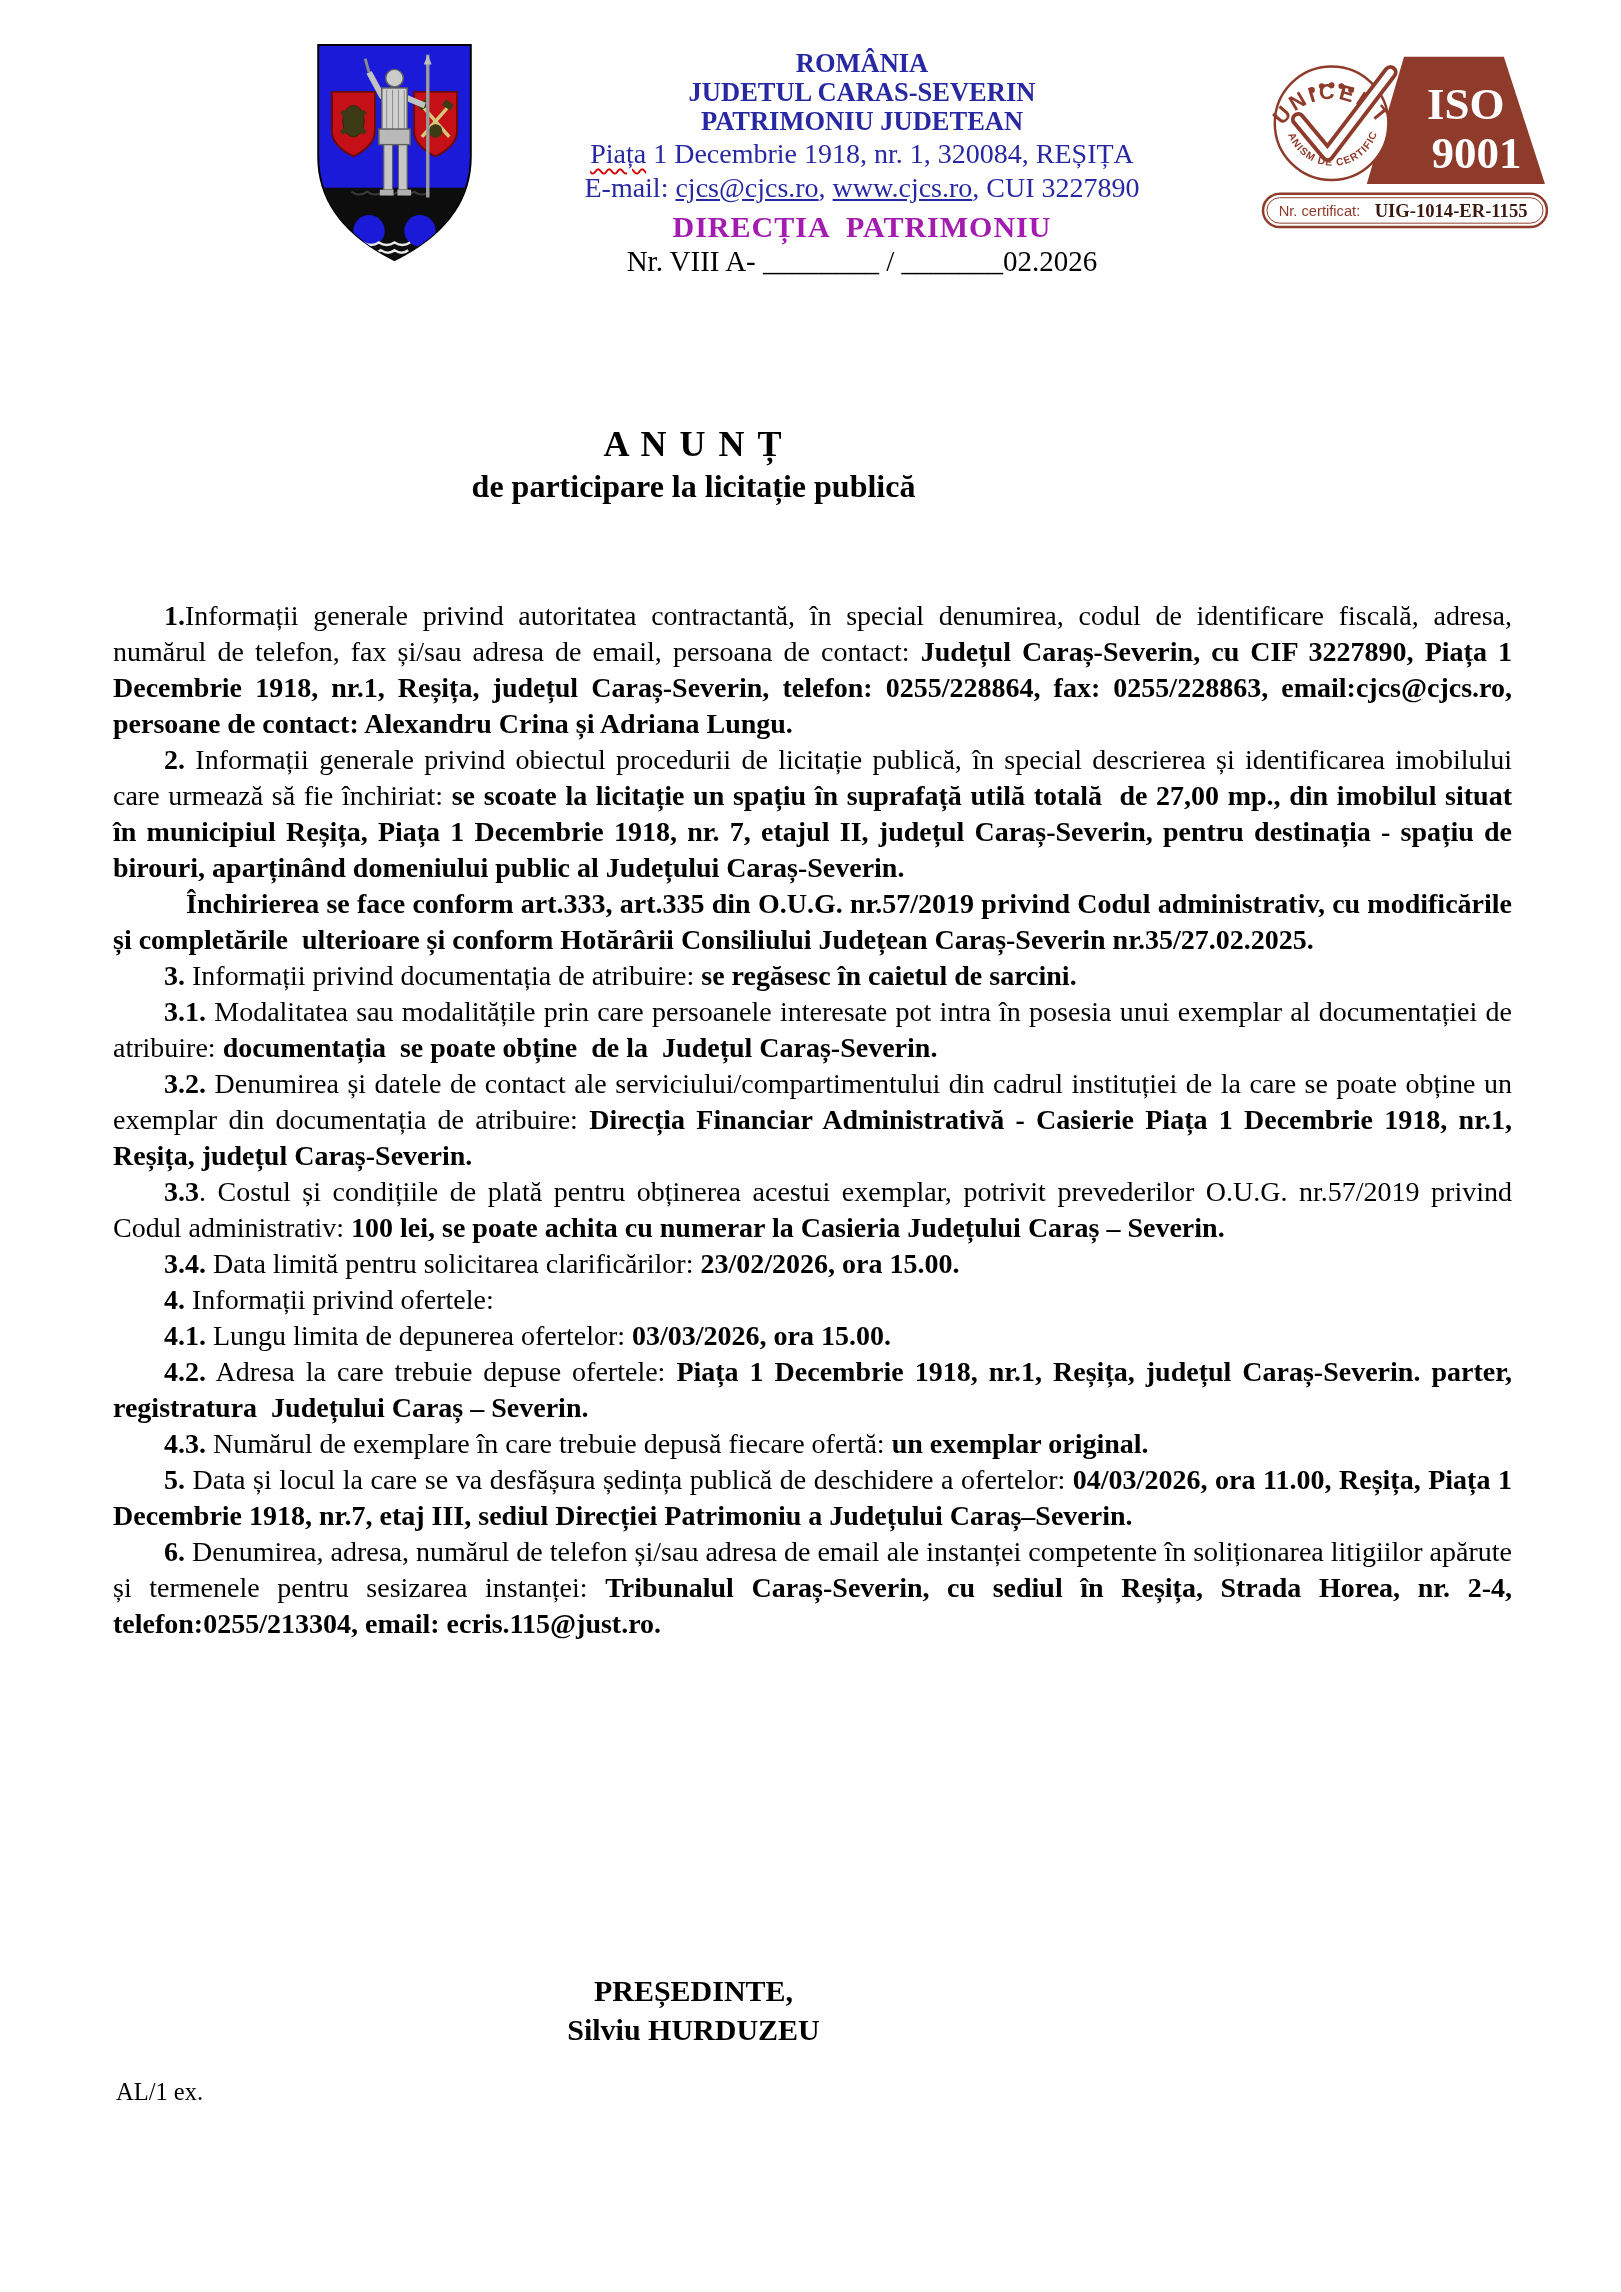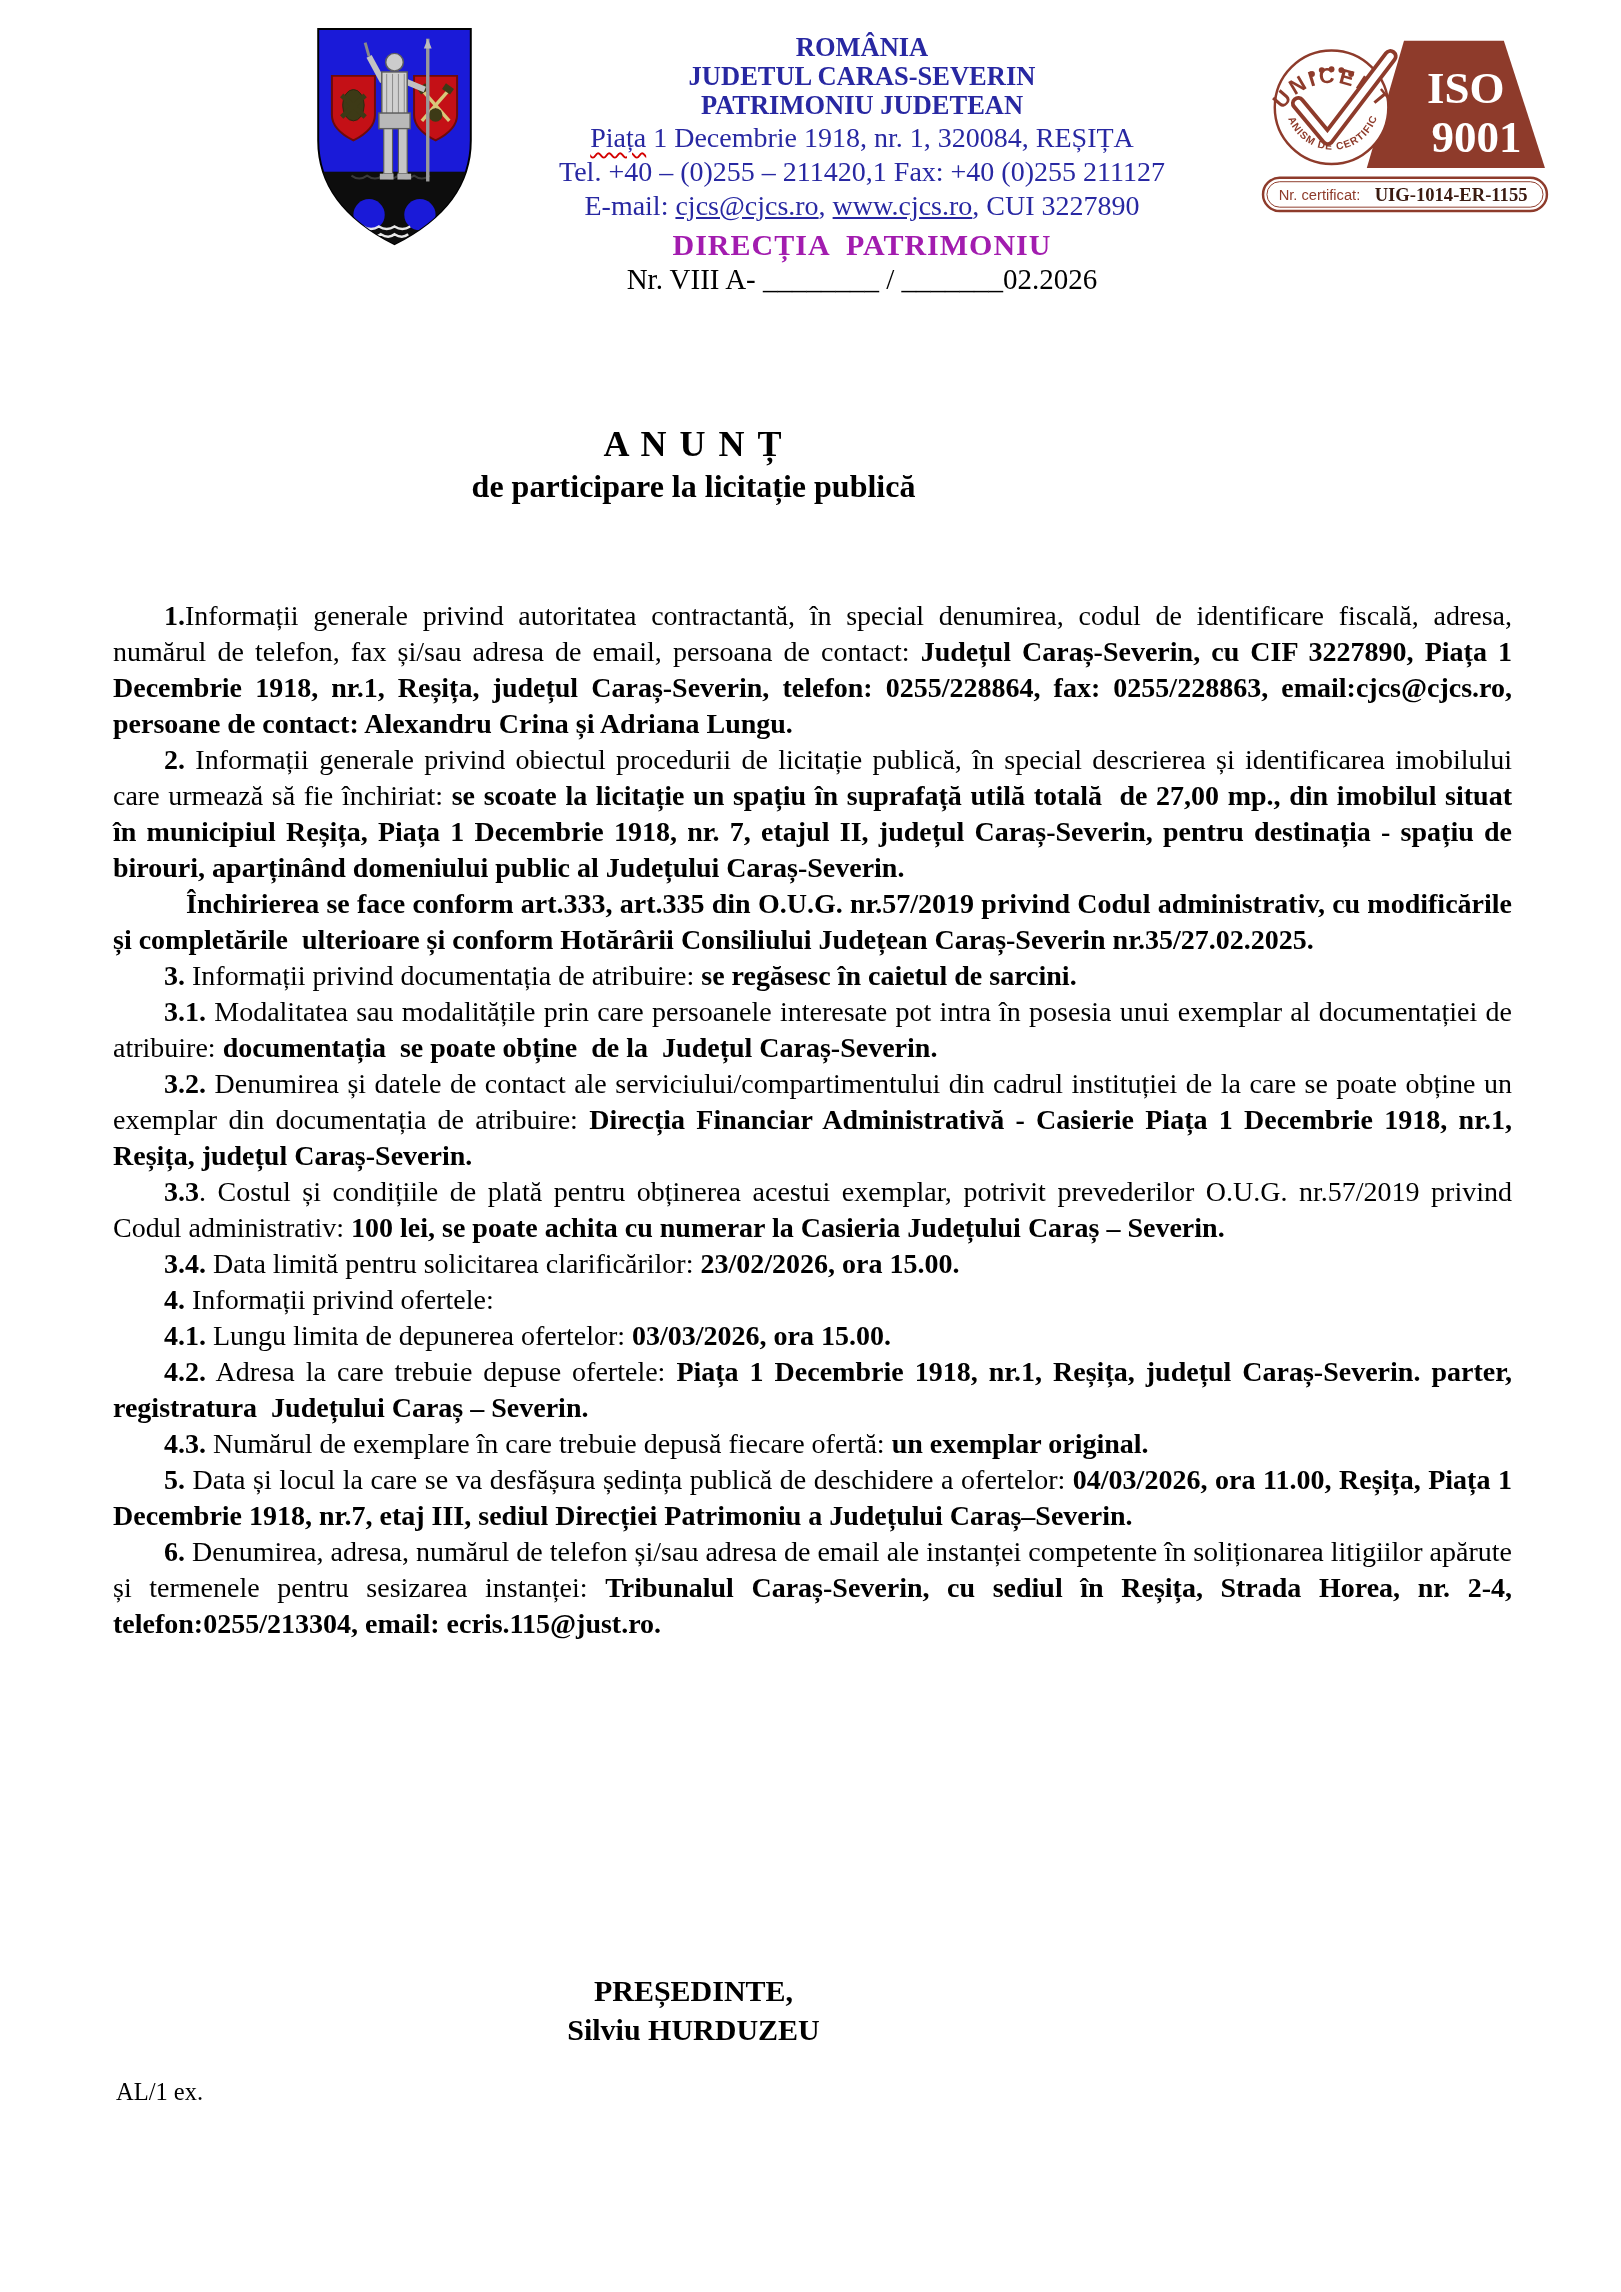--- a/index.html
+++ b/index.html
@@ -2,21 +2,21 @@
 <html><head>
 <meta charset="utf-8">
 <style>
   html,body { margin:0; padding:0; background:#9a9a9a; }
   .page {
     position:relative; width:1621px; height:2293px; margin:0 auto;
     background:#ffffff; font-family:"Liberation Serif", serif; color:#000;
     overflow:hidden;
   }
   
-  .header-area { position:absolute; top:19px; left:0; width:100%; height:333px; }
+  .header-area { position:absolute; top:35px; left:0; width:100%; height:333px; }
   .coa { position:absolute; left:312px; top:5.9px; }
   .iso-badge { position:absolute; left:1257px; top:9.8px; }
   .header-center {
     position:absolute; left:519px; top:13.7px; width:686px;
     text-align:center; color:#2828a2;
   }
   .h-line-bold  { font-weight:bold; font-size:26.5px; line-height:29px; }
   .h-line-reg   { font-size:28px; line-height:32px; margin-top:2px; }
   .squiggle { text-decoration:underline; text-decoration-style:wavy; text-decoration-color:#d40000; text-decoration-thickness:1.5px; text-underline-offset:4.9px; }
   .h-link { text-decoration:underline; color:#2828a2; }
@@ -99,21 +99,20 @@
           <rect x="87" y="152" width="14" height="6" fill="#b0b0b0"></rect>
         </g>
       </svg>
     </div>
 
     <div class="header-center">
       <div class="h-line-bold">ROMÂNIA</div>
       <div class="h-line-bold">JUDETUL CARAS-SEVERIN</div>
       <div class="h-line-bold">PATRIMONIU JUDETEAN</div>
       <div class="h-line-reg"><span class="squiggle">Piața</span><span> 1 Decembrie 1918, nr. 1, 320084, REȘIȚA</span></div>
-      <div class="h-line-reg">Tel. +40 – (0)255 – 211420,1 Fax: +40 (0)255 211127</div>
       <div class="h-line-reg"><span>E-mail: </span><span class="h-link">cjcs@cjcs.ro</span><span>, </span><span class="h-link">www.cjcs.ro</span><span>, CUI 3227890</span></div>
       <div class="h-direction">DIRECȚIA  PATRIMONIU</div>
       <div class="h-number">Nr. VIII A- ________ / _______02.2026</div>
     </div>
 
     <div class="iso-badge">
       <svg width="294" height="186" viewBox="0 0 300 190">
         <defs>
           <path id="arcTop" d="M 20,98 A 58,58 0 0 1 132,98" fill="none"></path>
           <path id="arcBottom" d="M 32,92 A 48,48 0 0 0 122,92" fill="none"></path>

